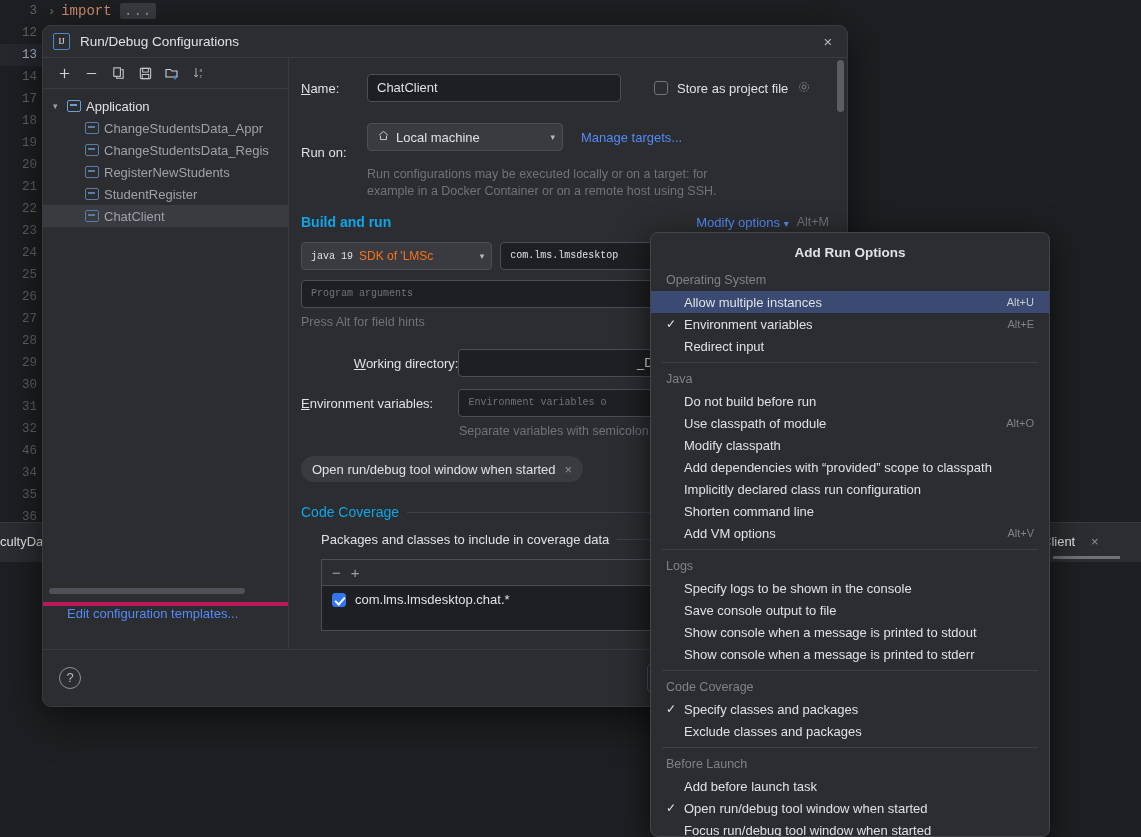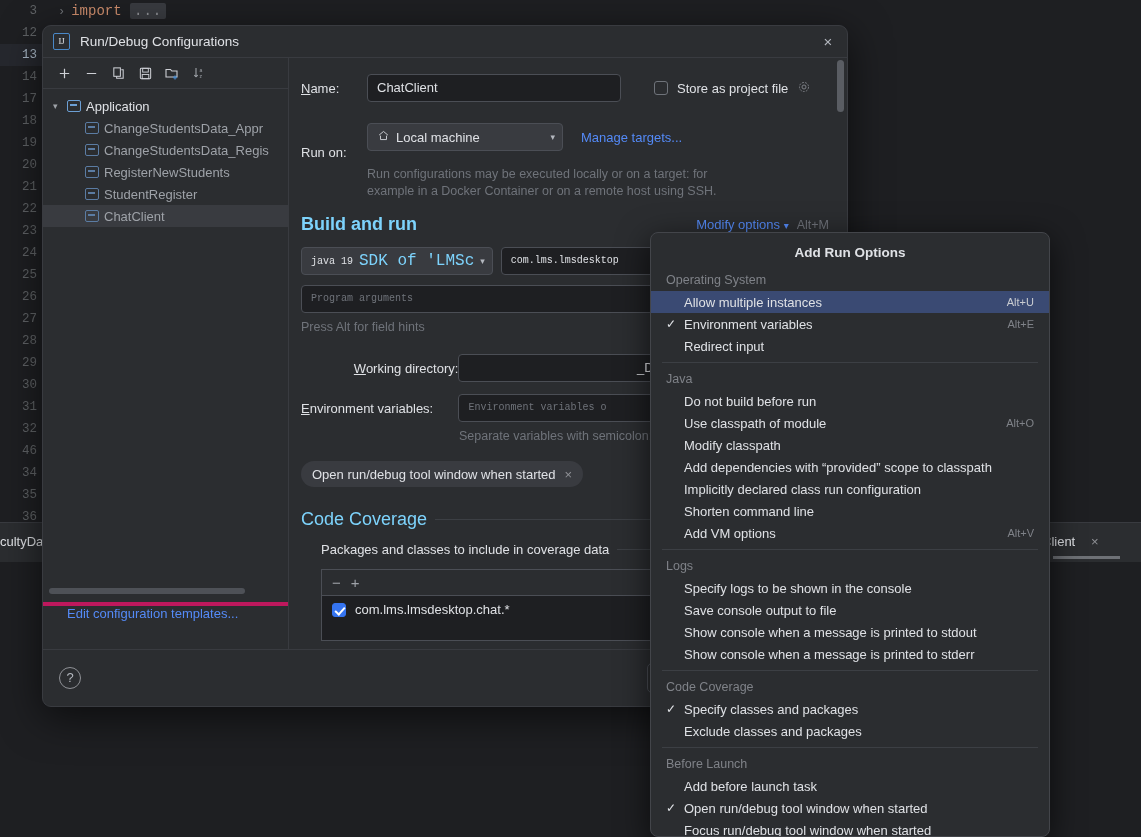--- a/index.html
+++ b/index.html
@@ -25,21 +25,21 @@
     font-family: "Liberation Mono", monospace; font-size: 12.5px;
     color: #606366;
   }
   .gutter-row.active { color: #a9b7c6; background: #26282e; }
   .run-arrow {
     position: absolute; left: 46px; top: 4px; width: 0; height: 0;
     border-left: 9px solid #499c54; border-top: 6px solid transparent;
     border-bottom: 6px solid transparent;
   }
   .code-line {
-    position: absolute; left: 58px; top: 0; height: 22px; line-height: 22px;
+    position: absolute; left: 48px; top: 0; height: 22px; line-height: 22px;
     font-family: "Liberation Mono", monospace; font-size: 14px;
   }
   .kw { color: #cf8e6d; }
   .fold-chevron { color: #6e7176; margin-right: 6px; font-size: 12px; }
   .fold-dots {
     background: #393b40; color: #8f9196; padding: 0 4px; border-radius: 2px;
     letter-spacing: 1px;
   }
   .bg-iconline { position:absolute; left:44px; top:152px; display:flex; gap:3px; align-items:center; }
   .circ-icon {
@@ -180,27 +180,27 @@
   }
   .checkbox.on {
     background: #3574f0; border-color: #3574f0; position: relative;
   }
   .checkbox.on::after {
     content: ""; position: absolute; left: 4px; top: 1px;
     width: 4px; height: 8px; border: solid #fff;
     border-width: 0 2px 2px 0; transform: rotate(42deg);
   }
   .hint { color: #6f737a; font-size: 12.5px; line-height: 17px; }
-  .sect-title { font-size: 18px; font-weight: bold; color: #7dd3fc; }
+  .sect-title { font-size: 14px; font-weight: bold; color: #0ea5e9; }
   .modify {
     color: #548af7; font-size: 13px; cursor: pointer; white-space: nowrap;
   }
   .kbd-dim { color: #6f737a; font-size: 12.5px; margin-left: 8px; }
   .mono { font-family: "Liberation Mono", monospace; font-size: 10px; }
-  .mono-dim { font-family: Liberation Mono, monospace; font-size: 16px; color: #7dd3fc; }
+  .mono-dim { font-family: Liberation Sans, sans-serif; font-size: 12px; color: #f97316; }
   .chip {
     display: inline-flex; align-items: center; gap: 9px;
     background: #393b40; border-radius: 14px;
     height: 26px; padding: 0 11px; font-size: 13px; color: #dfe1e5;
   }
   .chip-x { color: #8f9196; font-size: 13px; cursor: pointer; }
   .legend-row { display: flex; align-items: center; gap: 8px; margin: 6px 0 12px; }
   .legend-line { flex: 1; height: 1px; background: #3c3f44; }
   .mini-toolbar {
     border: 1px solid #4b4e55; border-bottom: none;

